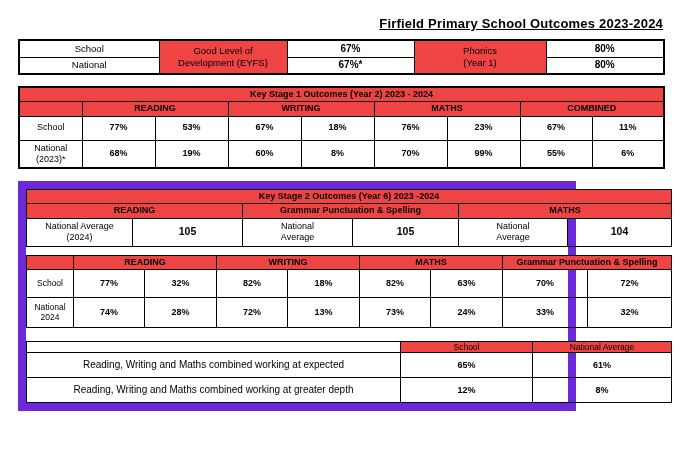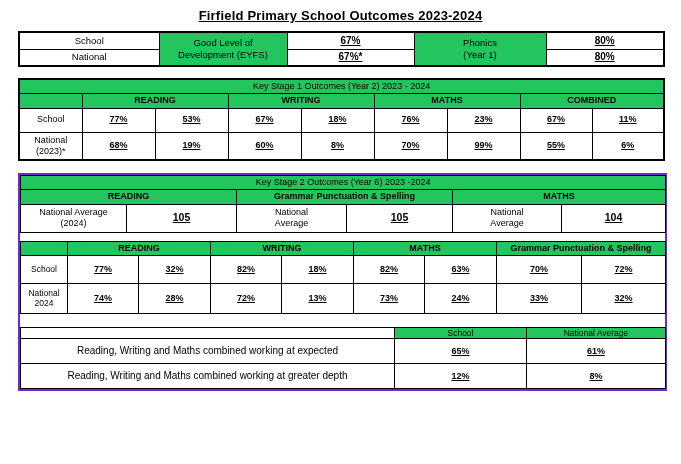--- a/index.html
+++ b/index.html
@@ -6,22 +6,22 @@
   html, body {
     margin: 0; padding: 0;
     width: 681px; height: 464px;
     background: #ffffff;
     font-family: "Liberation Sans", "DejaVu Sans", sans-serif;
     color: #000;
   }
   .page { padding: 5px 18px 0 18px; }
 
   .doc-title {
-    margin: 3px 0 8px 0;
-    text-align: center;
+    margin: 11px 0 8px 0;
+    text-align: right;
     font-size: 13px;
     font-weight: bold;
     text-decoration: underline;
     letter-spacing: 0.2px;
   }
 
   table.tbl {
     border-collapse: collapse;
     table-layout: fixed;
     width: 645px;
@@ -29,39 +29,39 @@
   table.standalone { border: 2px solid #000; }
   .tbl td {
     border: 1px solid #000;
     text-align: center;
     vertical-align: middle;
     padding: 1px 2px;
     font-size: 9px;
     overflow: hidden;
     line-height: 1.25;
   }
-  .green { background: #22c55e; }
+  .green { background: #ef4444; }
   .pre { white-space: pre-line; }
 
-  .title-row { font-weight: normal; font-size: 9.5px; height: 14px; padding: 0; }
+  .title-row { font-weight: bold; font-size: 9.5px; height: 14px; padding: 0; }
   .subj  { font-weight: bold; font-size: 8px; height: 12px; padding: 0; }
   .mh    { font-weight: bold; font-size: 8px; }
   .rl    { font-size: 9px; }
-  .val   { font-weight: bold; font-size: 10px; text-decoration: underline; }
+  .val   { font-weight: bold; font-size: 10px; }
 
   .top-tbl td { height: 17px; font-size: 9.5px; }
   .top-tbl .val { font-size: 10px; }
 
   .ks1 .mh-row td { height: 23px; }
   .ks1 .r-school td { height: 24px; }
   .ks1 .r-national td { height: 28px; }
 
   .ks2-block {
-    border: 2px solid #6d28d9;
-    width: 649px;
+    border: 8px solid #6d28d9;
+    width: 558px;
     margin-top: 6px;
   }
   .ks2-block table.tbl { width: 645px; }
   .spacer-sm { height: 8px; }
   .spacer-md { height: 13px; }
 
   .scaled .r-school td { height: 32px; }
   .scaled .r-national td { height: 28px; }
   .scaled .val { font-size: 10.5px; }
 

